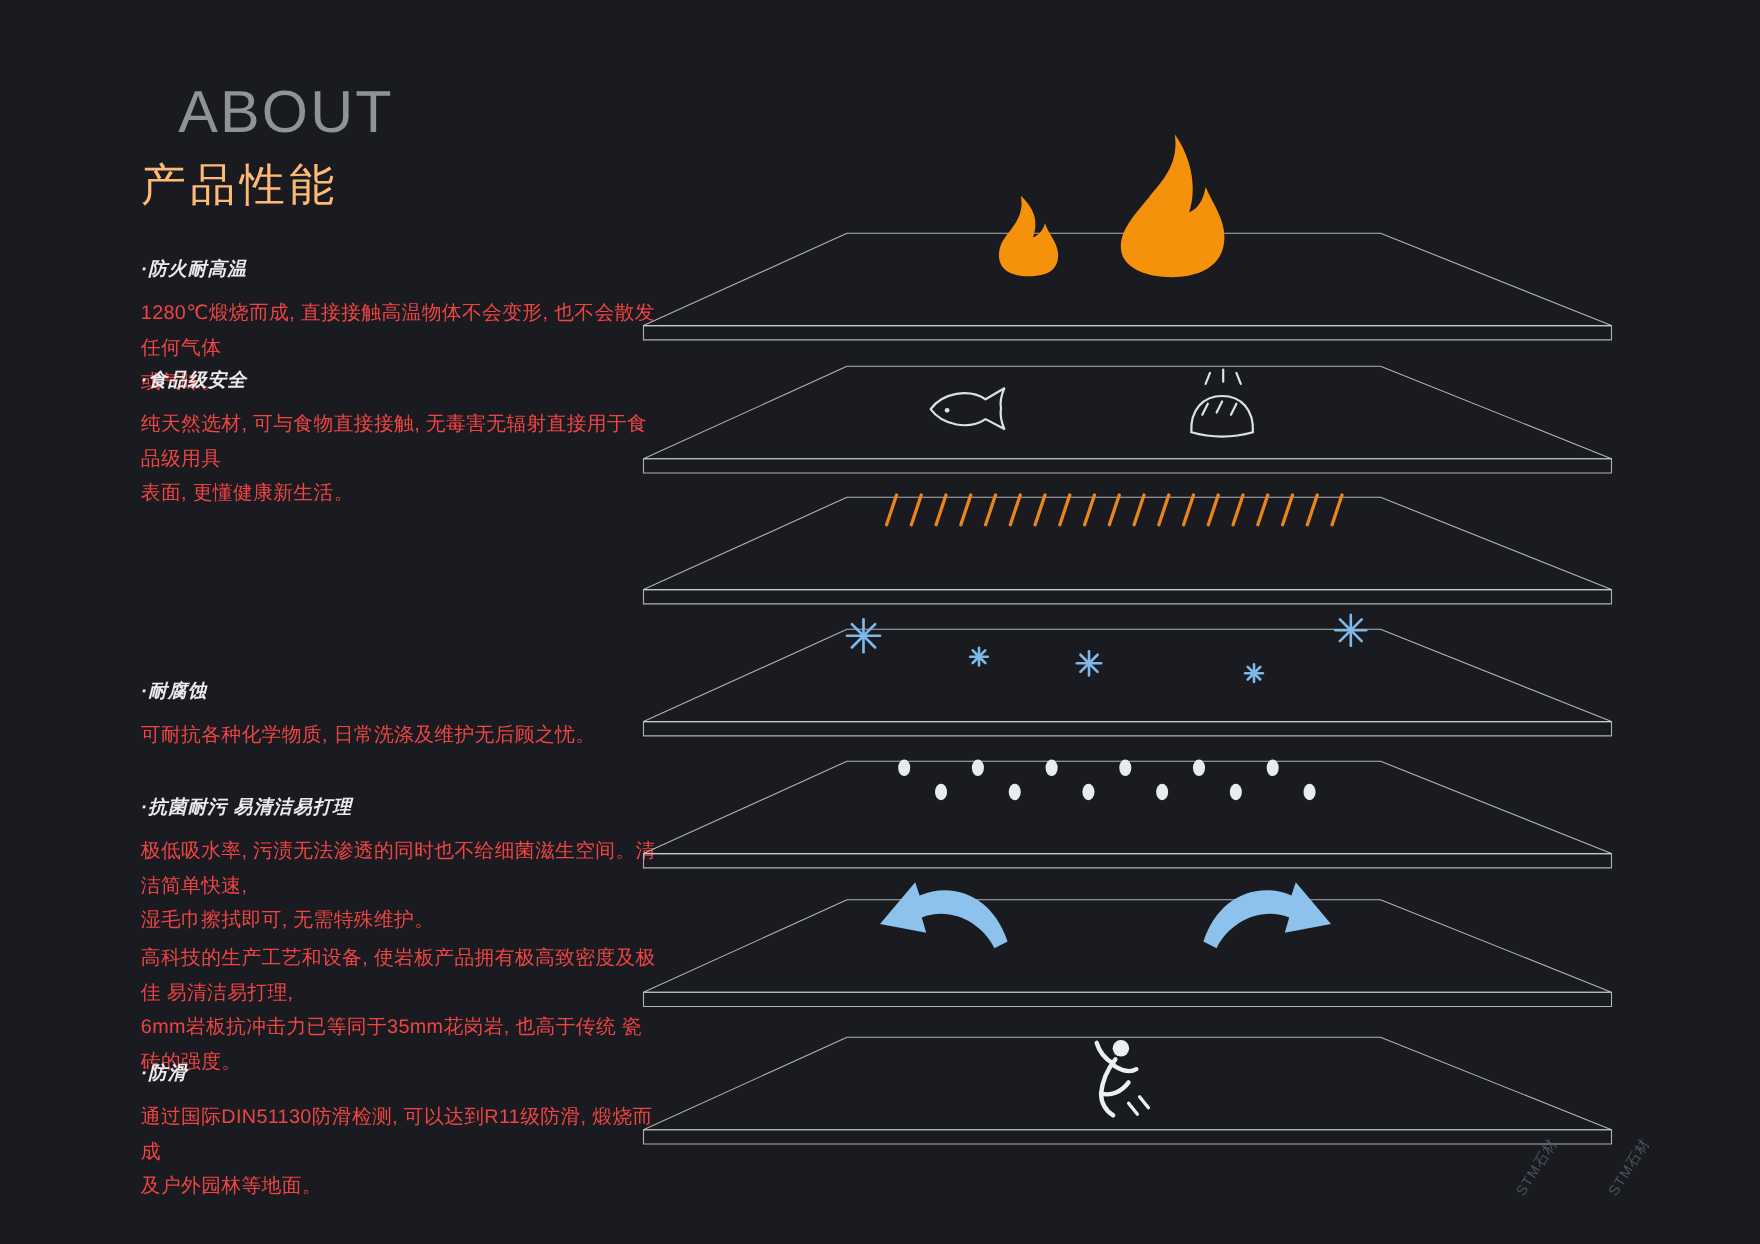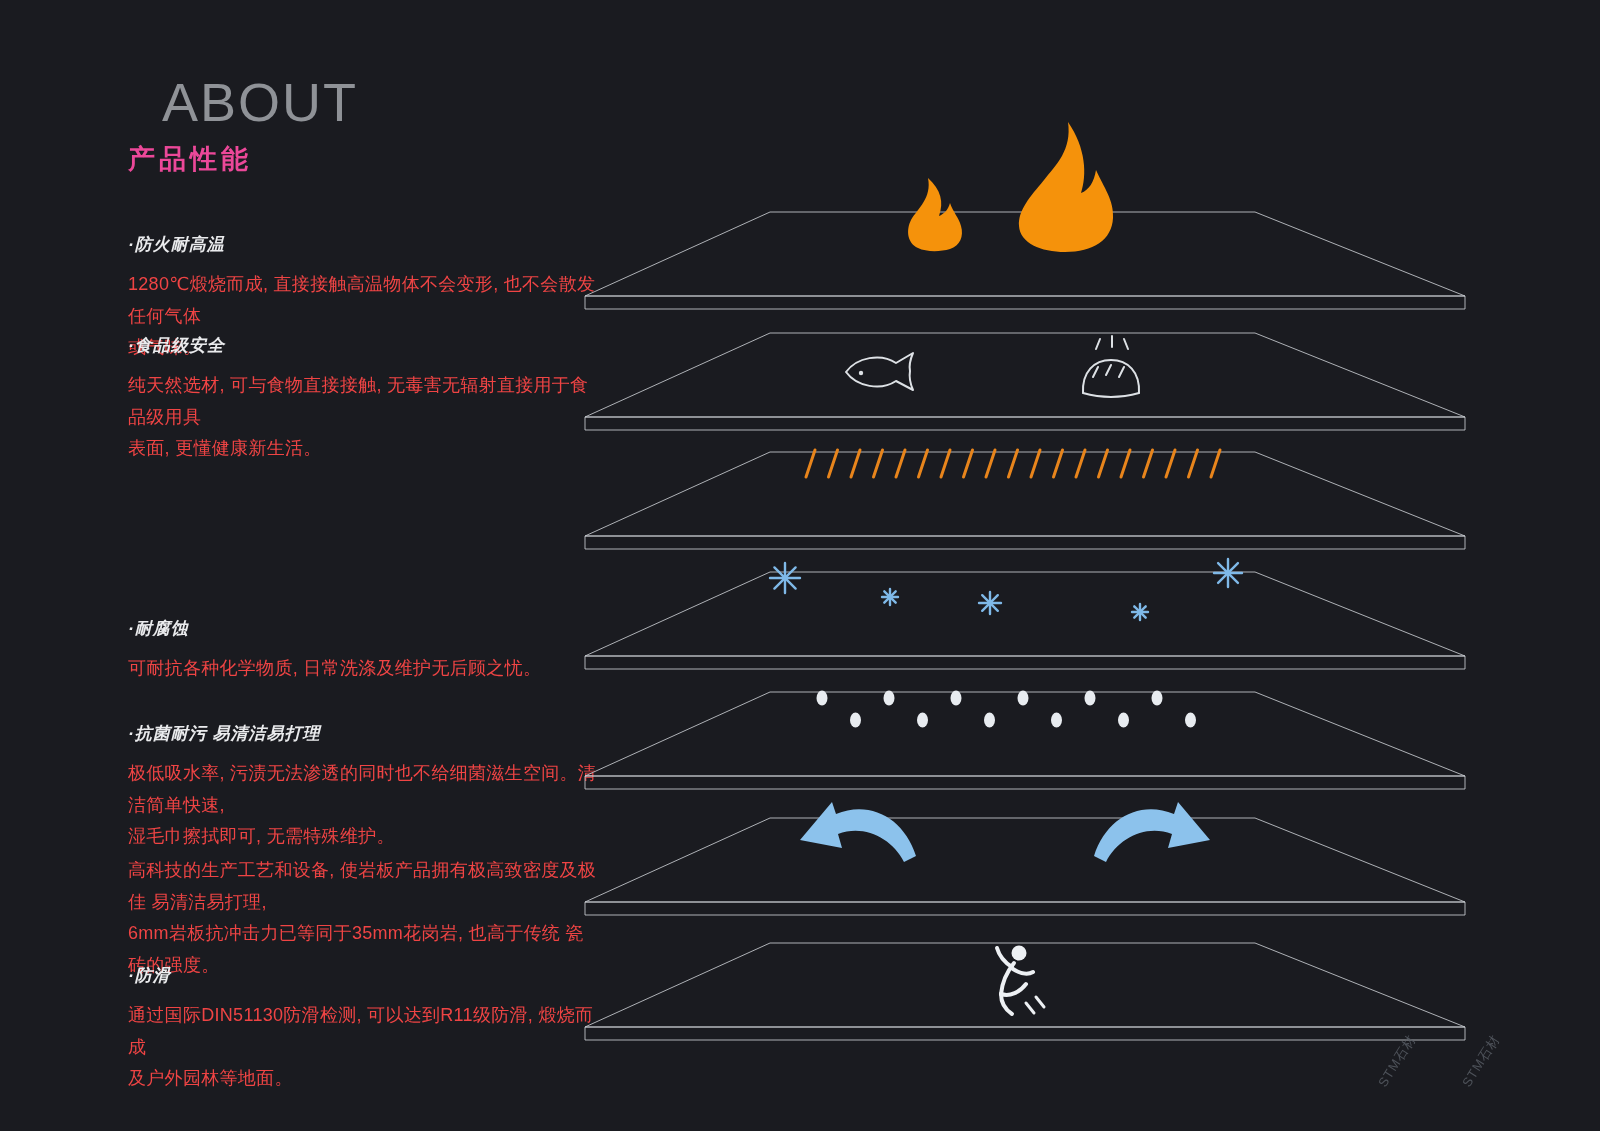--- a/index.html
+++ b/index.html
@@ -5,21 +5,21 @@
   html,body{margin:0;padding:0;}
   body{
     width:1600px;height:1131px;overflow:hidden;position:relative;
     background:#1a1b20;
     font-family:"Liberation Sans","DejaVu Sans",sans-serif;
   }
   .page{position:absolute;inset:0;}
   
   .hdr{position:absolute;left:128px;top:75px;}
   .hdr .en{font-size:54px;color:#8f9297;letter-spacing:2px;font-weight:400;line-height:1.0;margin-left:34px;}
-  .hdr .zh{font-size:27px;color:#ec4899;font-weight:700;letter-spacing:4px;margin-top:12px;}
+  .hdr .zh{font-size:41px;color:#fdba74;font-weight:400;letter-spacing:4px;margin-top:12px;}
   
   .feature{position:absolute;left:128px;width:470px;}
   .feature h3{margin:0;font-size:17px;color:#eaebed;font-weight:600;letter-spacing:1px;font-style:italic;}
   .feature p{margin:13px 0 0 0;font-size:18px;line-height:1.75;color:#ef4444;white-space:pre-line;letter-spacing:.3px;}
   .f1{top:233px}.f2{top:334px}.f3{top:492px}.f4{top:617px}.f5{top:722px}.f6{top:842px}.f7{top:964px}
   
   .diagram{position:absolute;left:560px;top:0;width:1040px;height:1131px;}
   
   .wm{position:absolute;color:#565b63;font-size:13px;letter-spacing:1px;
       transform:rotate(-58deg);transform-origin:center;white-space:nowrap;opacity:.85;}

